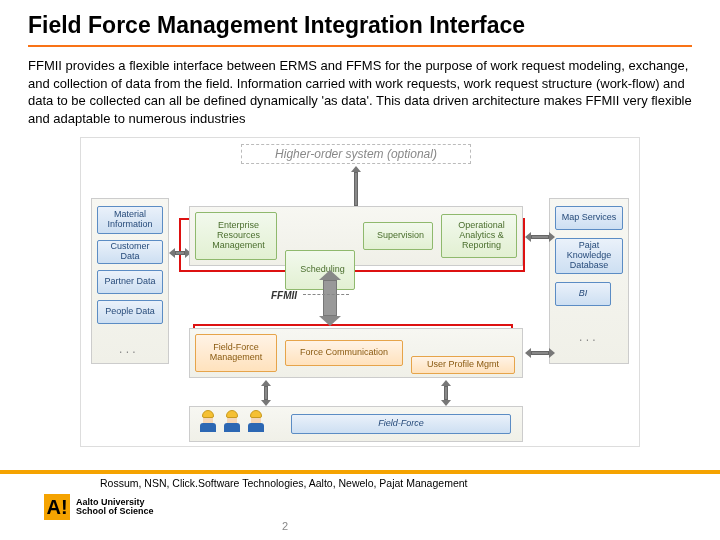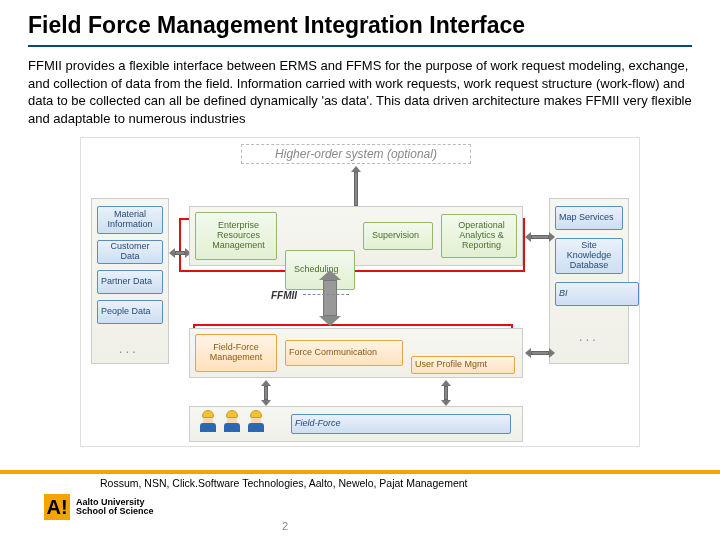--- a/index.html
+++ b/index.html
@@ -1,24 +1,24 @@
 <!DOCTYPE html>
 <html><head>
 <meta charset="utf-8">
 <style>
   * { box-sizing: border-box; margin: 0; padding: 0; }
   body { width: 720px; height: 540px; font-family: Arial, Helvetica, sans-serif; background: #fff; position: relative; }
   .slide { padding: 12px 28px 0 28px; }
-  .title { font-size: 23px; font-weight: bold; color: #000; border-bottom: 2px solid #0c4a6e; padding-bottom: 6px; margin-bottom: 10px; }
+  .title { font-size: 23px; font-weight: bold; color: #000; border-bottom: 2px solid #f97316; padding-bottom: 6px; margin-bottom: 10px; }
   .body-text { font-size: 13px; line-height: 1.35; color: #000; margin-bottom: 10px; }
   .diagram { width: 560px; height: 310px; margin: 0 auto; position: relative; background: #fff; border: 1px solid #ddd; }
   .red-frame { position: absolute; border: 2px solid #d11; }
   .dotted-box { display: flex; align-items: center; justify-content: center; font-size: 12px; font-style: italic; color: #888; border: 1px dashed #bbb; position: absolute; background: #fff; }
   .pale-box { background: linear-gradient(#f7f7f2,#f0f0e8); border: 1px solid #ccc; position: absolute; }
-  .btn { position: absolute; border: 1px solid; border-radius: 2px; font-size: 9px; display: flex; align-items: center; justify-content: flex-start; text-align: center; padding: 0 3px; line-height: 1.1; }
+  .btn { position: absolute; border: 1px solid; border-radius: 2px; font-size: 9px; display: flex; align-items: center; justify-content: center; text-align: center; padding: 0 3px; line-height: 1.1; }
   .blue { background: linear-gradient(#eaf1fa,#cddff2); border-color: #5b8cc4; color: #274b7a; }
   .green { background: linear-gradient(#f2f9ed,#e2f0d2); border-color: #8fb96d; color: #4a6e2d; padding-left: 8px; }
   .orange { background: linear-gradient(#fff3e6,#ffe2bd); border-color: #e6a44a; color: #8a5a10; }
   .arrow-v { position: absolute; width: 10px; display: flex; flex-direction: column; align-items: center; }
   .arrow-v .shaft { width: 4px; background: #888; border: 1px solid #666; }
   .arrow-v .head { width: 0; height: 0; border-left: 5px solid transparent; border-right: 5px solid transparent; }
   .arrow-v .up { border-bottom: 6px solid #777; }
   .arrow-v .down { border-top: 6px solid #777; }
   .arrow-h { position: absolute; height: 10px; display: flex; align-items: center; }
   .arrow-h .shafth { height: 4px; background: #888; border: 1px solid #666; }
@@ -114,23 +114,23 @@
       </div>
     <div class="btn orange" style="left:330px; top:218px; width:104px; height:18px;">
         <span>User Profile Mgmt</span>
       </div>
 
     <div class="pale-box" style="left:468px; top:60px; width:80px; height:166px;"></div>
     <div class="btn blue" style="left:474px; top:68px; width:68px; height:24px;">
         <span>Map Services</span>
       </div>
     <div class="btn blue" style="left:474px; top:100px; width:68px; height:36px;">
-        <span>Site Knowledge Database</span>
+        <span>Pajat Knowledge Database</span>
       </div>
-    <div class="btn blue" style="left:474px; top:144px; width:84px; height:24px;font-style:italic;">
+    <div class="btn blue" style="left:474px; top:144px; width:56px; height:24px;font-style:italic;">
         <span>BI</span>
       </div>
     <div class="dots" style="left:498px; top:192px;">. . .</div>
 
     <div class="arrow-h" style="left:444px; top:94px;">
         <div class="headl"></div>
         <div class="shafth" style="width:18px;"></div>
         <div class="headr"></div>
       </div>
     <div class="arrow-h" style="left:444px; top:210px;">

